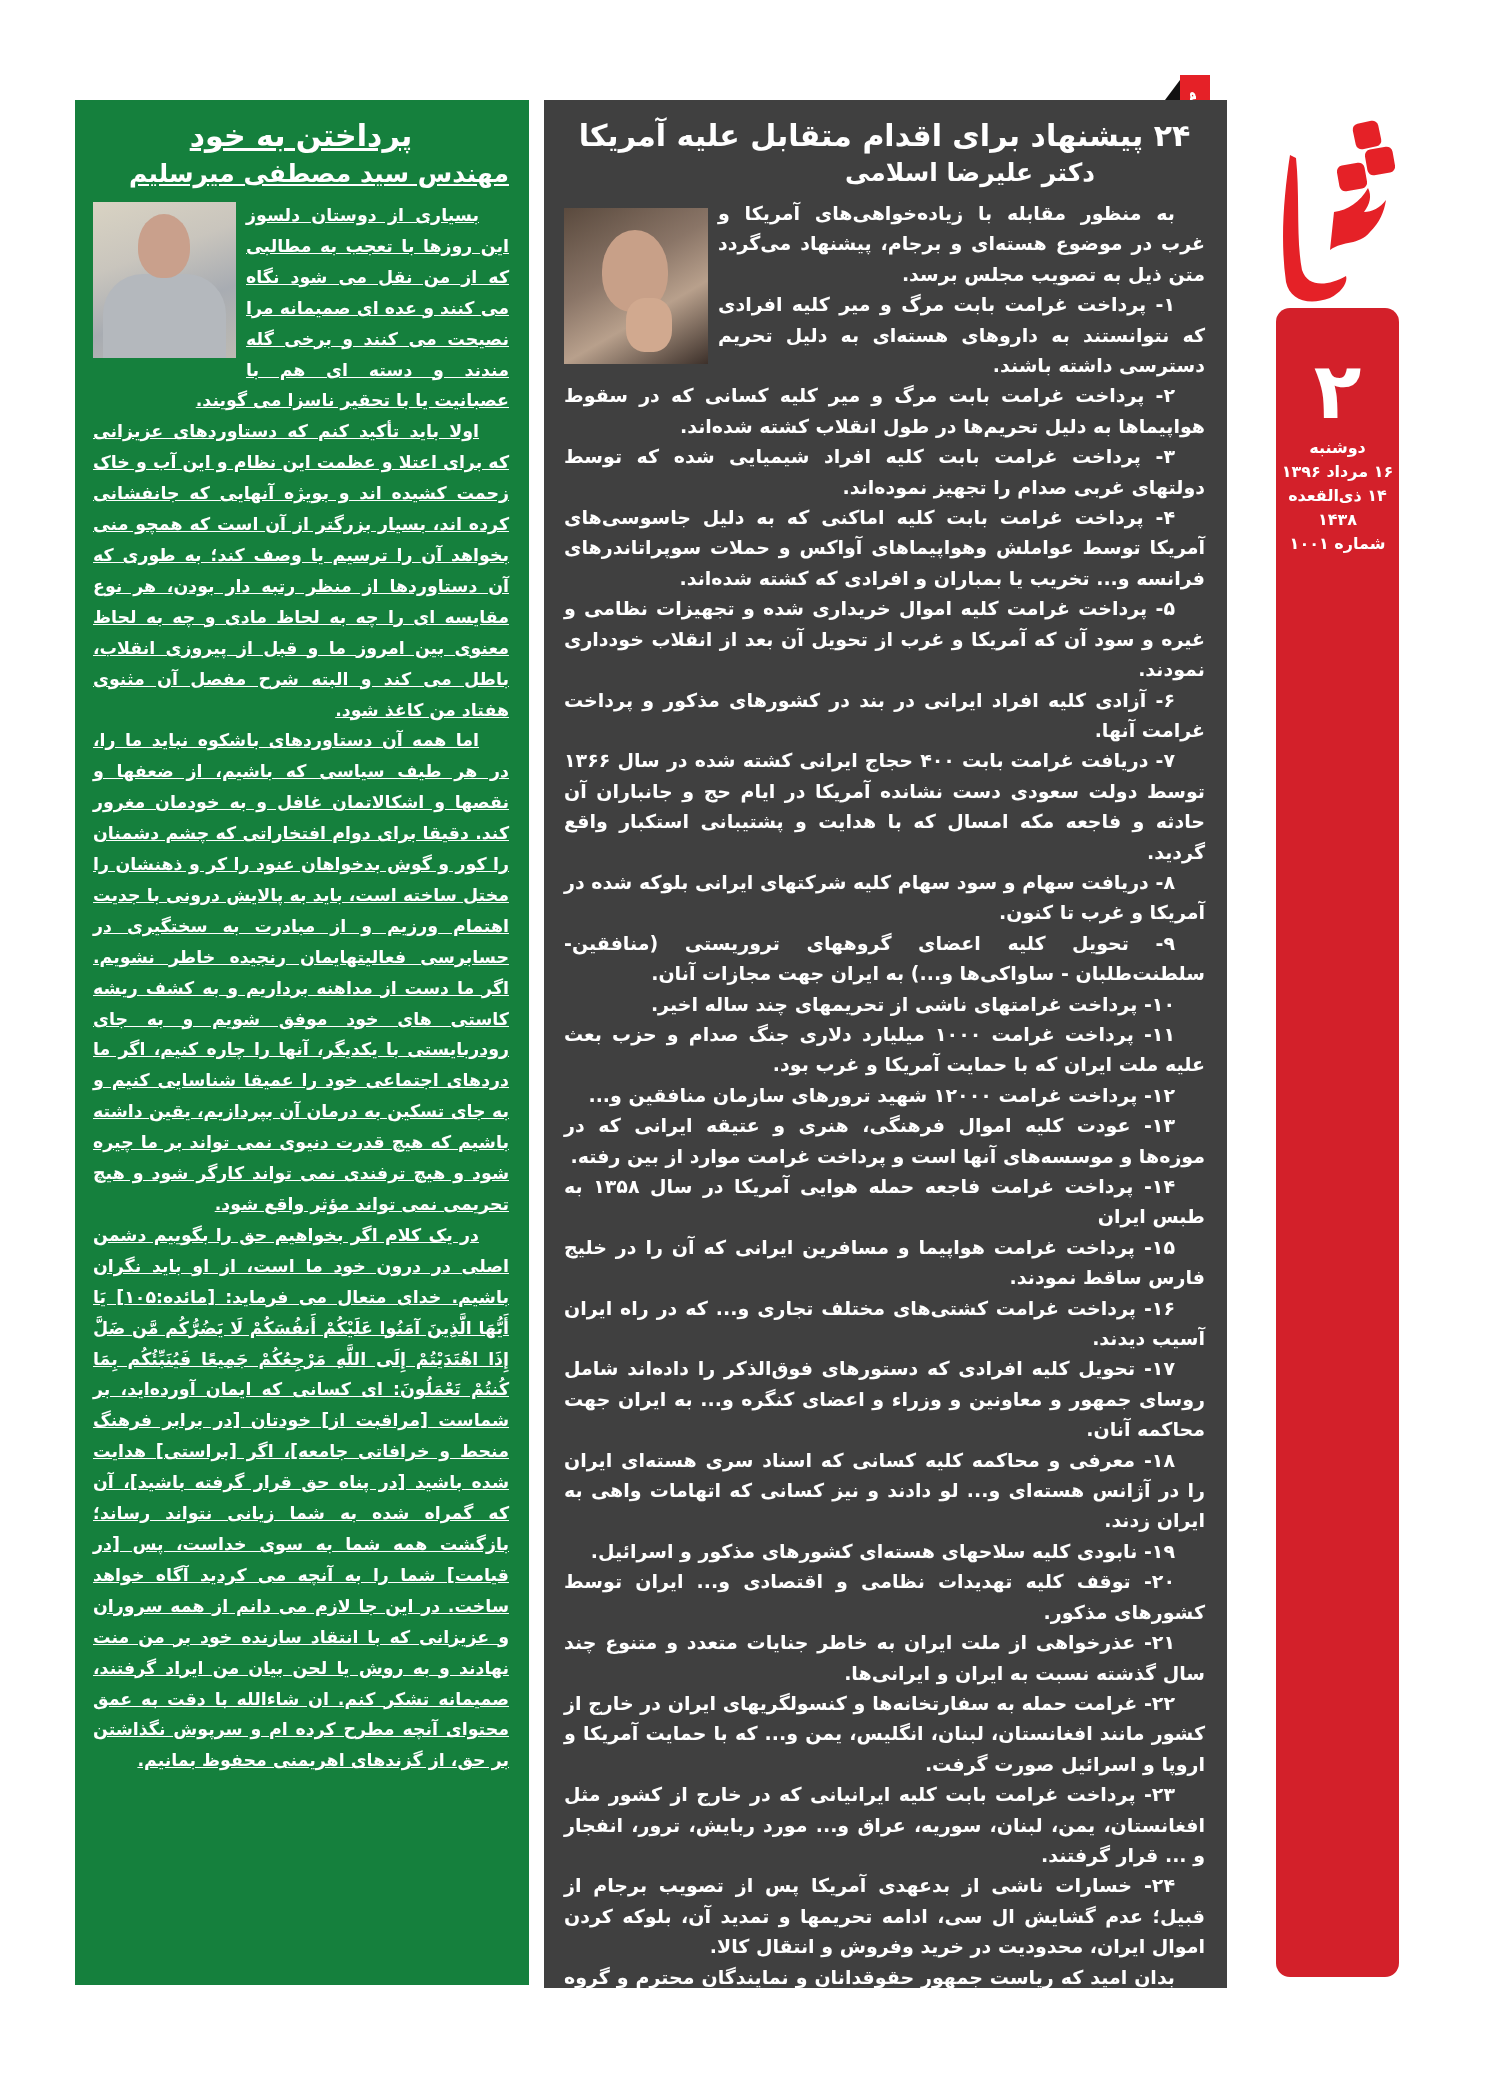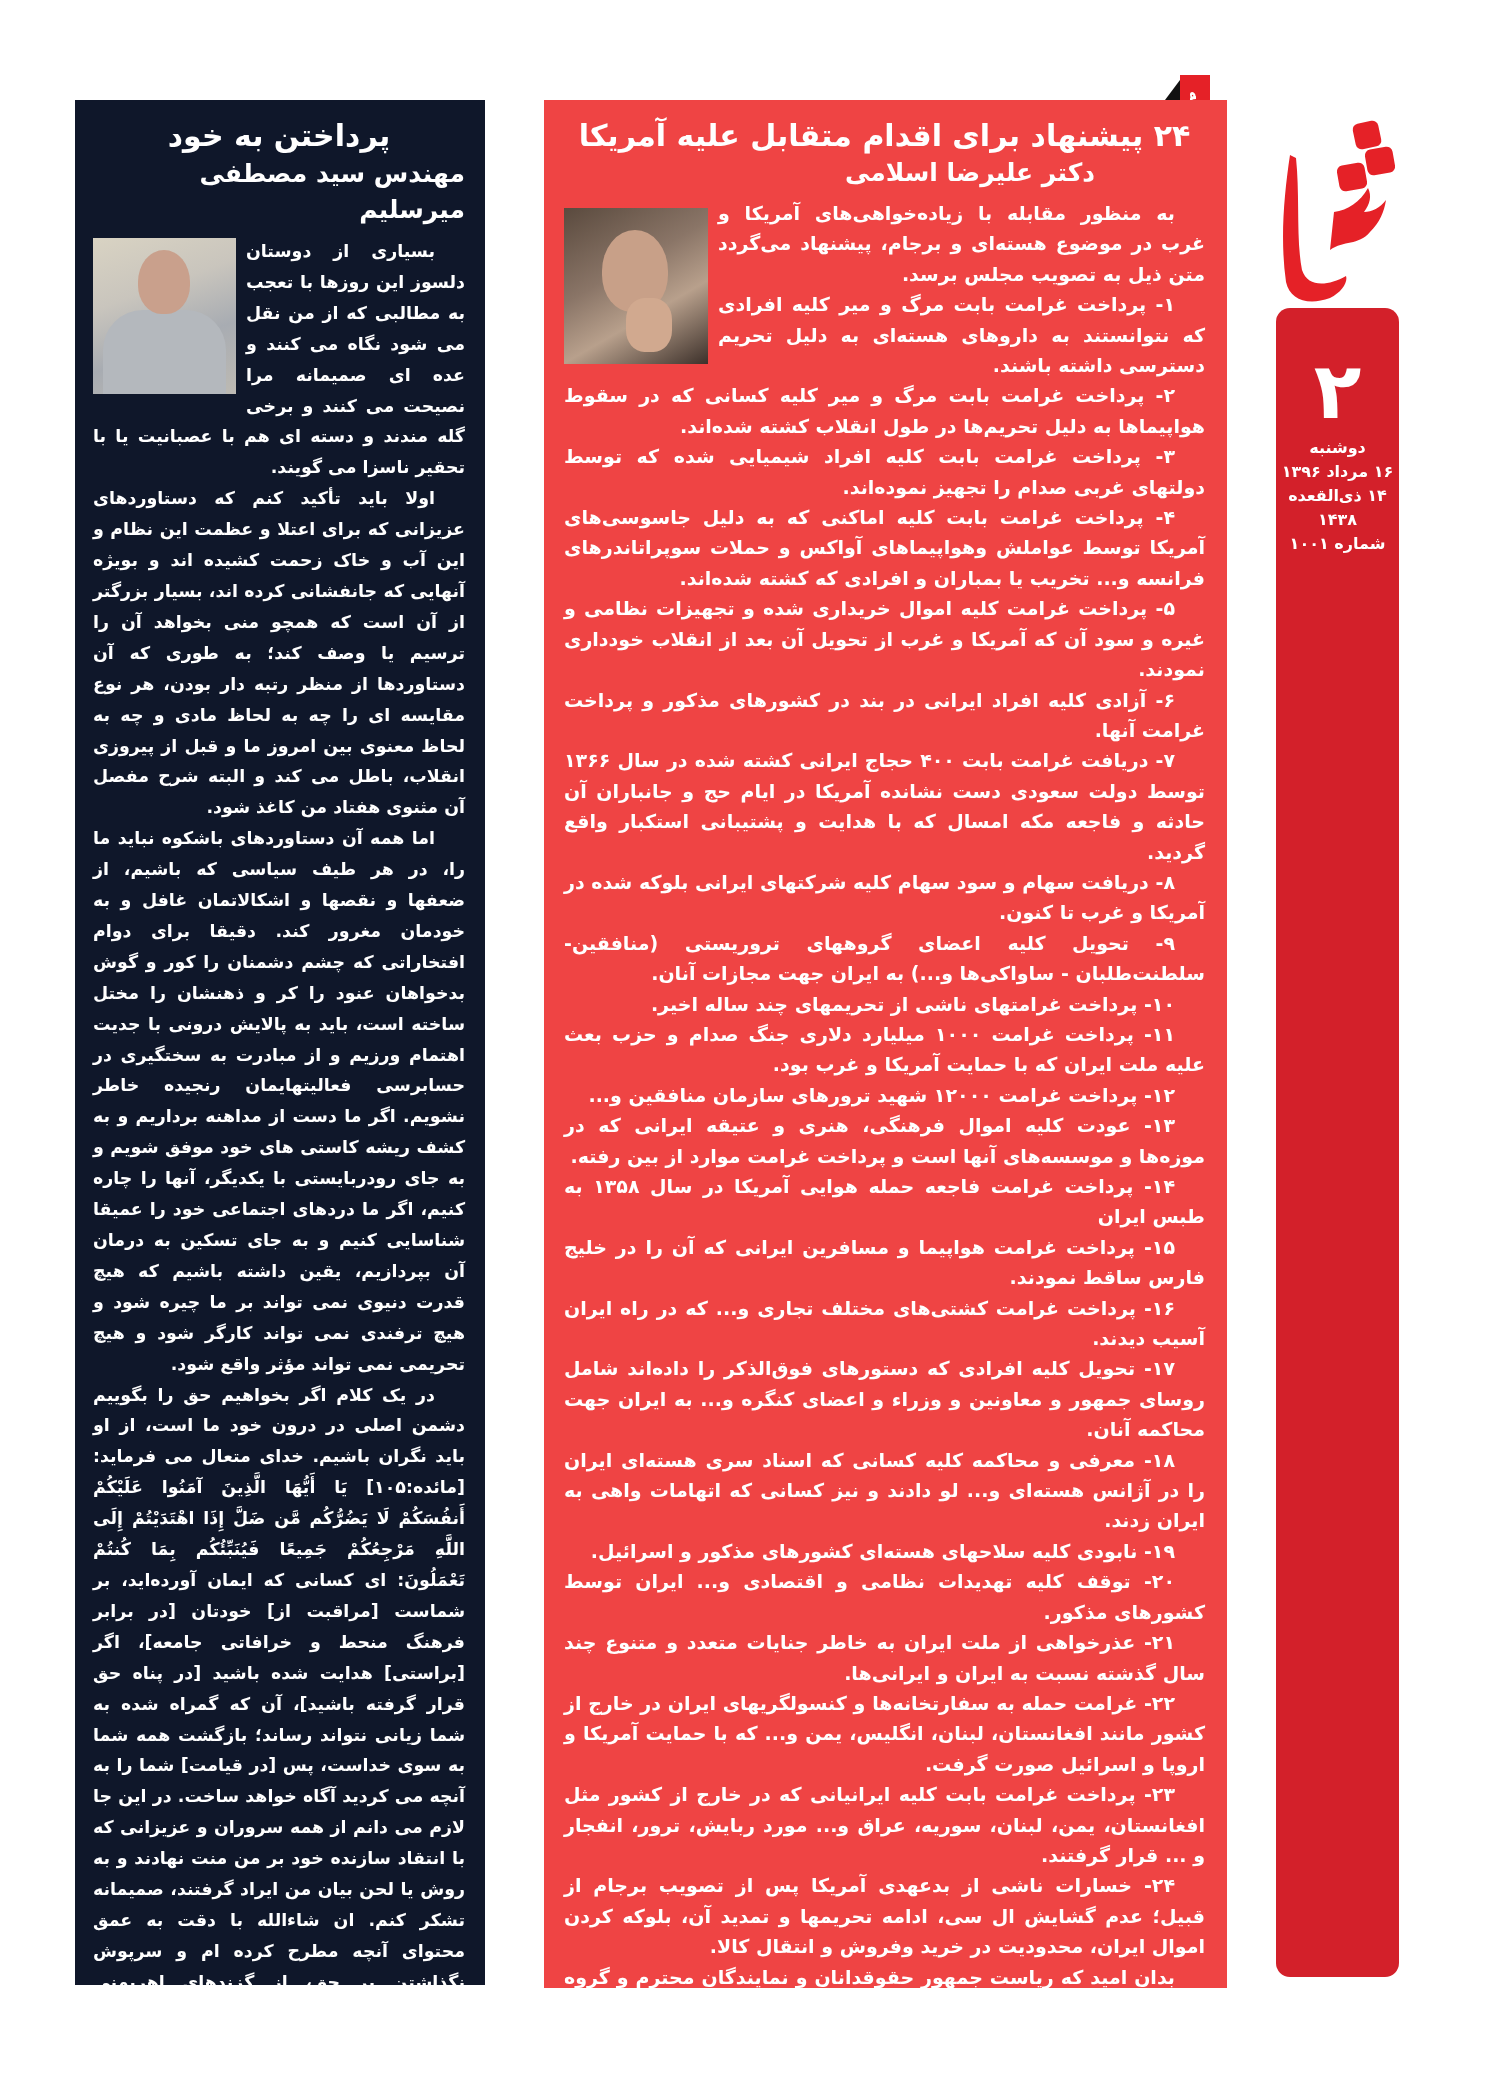--- a/index.html
+++ b/index.html
@@ -1,19 +1,19 @@
 <!DOCTYPE html>
 <html><head>
 <meta charset="utf-8">
 <style>
   html,body{margin:0;padding:0;background:#ffffff;}
   body{width:1500px;height:2081px;position:relative;overflow:hidden;font-family:"DejaVu Sans",sans-serif;}
   .col{position:absolute;color:#ffffff;direction:rtl;box-sizing:border-box;}
-  #red-col{left:75px;top:100px;width:410px;height:1885px;background:#0f172a;padding:16px 20px 0 18px;}
-  #green-col{left:544px;top:100px;width:683px;height:1888px;background:#ef4444;padding:16px 22px 0 20px;}
+  #red-col{left:75px;top:100px;width:454px;height:1885px;background:#15803d;padding:16px 20px 0 18px;text-decoration:underline;}
+  #green-col{left:544px;top:100px;width:683px;height:1888px;background:#404040;padding:16px 22px 0 20px;}
   .title{font-weight:bold;text-align:center;margin:0;}
   #red-col .title{font-size:30px;line-height:40px;}
   #green-col .title{font-size:30px;line-height:40px;}
   .author{font-weight:bold;text-align:right;margin:0 0 8px 0;}
   #red-col .author{font-size:25px;line-height:36px;}
   #green-col .author{font-size:25px;line-height:34px;padding-right:110px;}
   .body{font-weight:bold;text-align:justify;text-align-last:right;}
   #red-col .body{font-size:17.4px;line-height:30.9px;}
   #green-col .body{font-size:19px;line-height:30.4px;}
   .body p{margin:0;}

